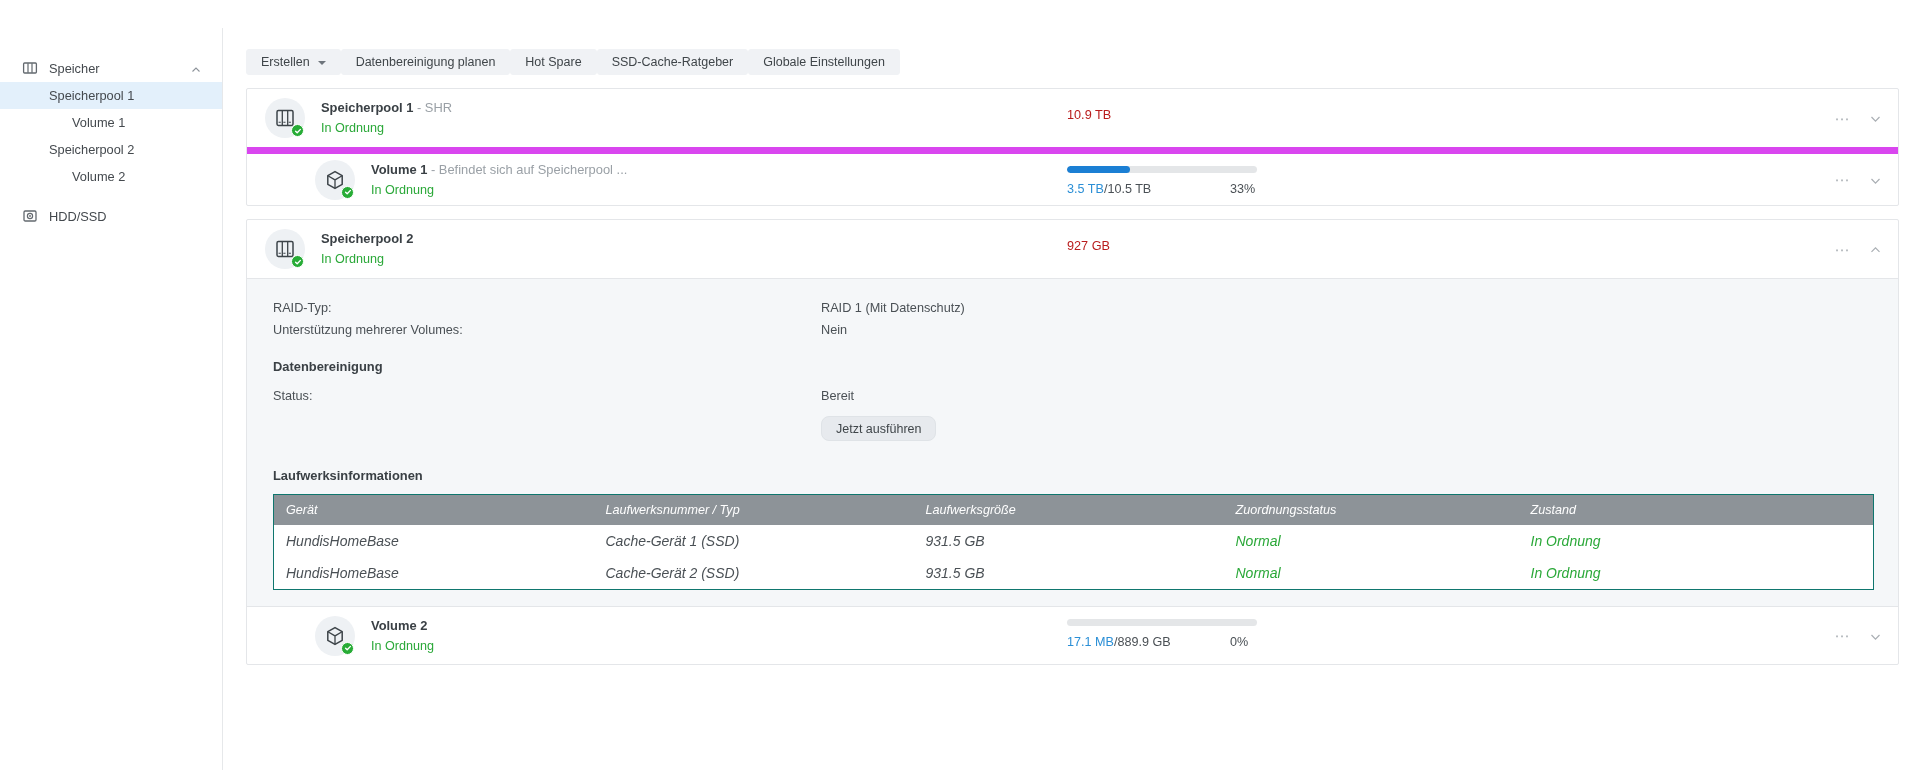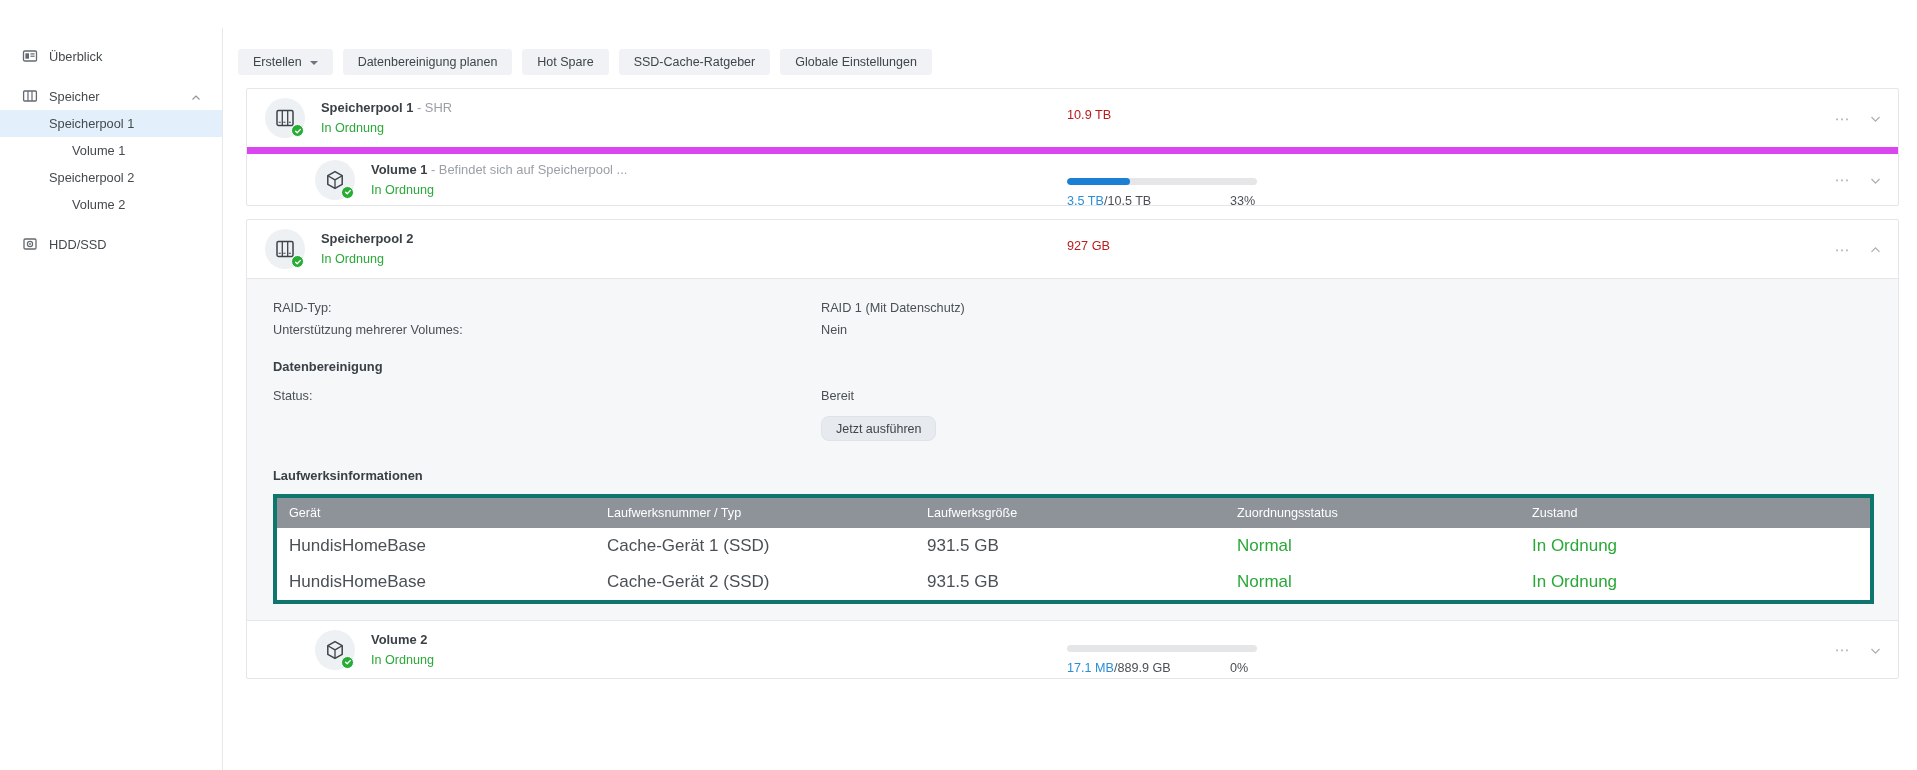--- a/index.html
+++ b/index.html
@@ -60,21 +60,21 @@
   .chev {
     position:absolute; right:21px; top:50%; transform:translateY(-50%);
     width:10px; height:10px; color:#8d939a;
   }
 
   
   .main {
     position:absolute; left:224px; top:28px; width:1693px; height:742px;
     background:#ffffff; padding:0;
   }
-  .toolbar { display:flex; gap:10px; padding:21px 0 0 14px; }
+  .toolbar { display:flex; padding:21px 0 0 22px; }
   .tb-button {
     height:26px; background:#f0f2f5; border:1px solid #f0f2f5; border-radius:3px;
     font-size:12.5px; color:#3f4549; padding:0 14px;
     display:flex; align-items:center; gap:8px; cursor:default;
     font-family:"Liberation Sans", sans-serif;
   }
   .caret { width:0; height:0; border-left:4px solid transparent; border-right:4px solid transparent;
            border-top:4px solid #6e757c; margin-top:1px; }
 
   .content { padding:13px 18px 0 22px; }
@@ -102,21 +102,21 @@
   .ok-badge svg { width:8px; height:8px; display:block; }
 
   .row-text { margin-left:16px; }
   .row-title { font-size:12.9px; color:#3a4045; line-height:17px; }
   .row-title b { font-weight:bold; }
   .row-title .sub { color:#9aa0a6; font-weight:normal; }
   .row-status { font-size:12.6px; color:#2aa838; line-height:18px; margin-top:3px; }
 
   .cap-plain { position:absolute; left:820px; top:19px; font-size:12.7px; color:#b91c1c; }
 
-  .usage { position:absolute; left:820px; top:24px; width:200px; }
+  .usage { position:absolute; left:820px; top:12px; width:200px; }
   .bar { height:7px; border-radius:4px; background:#e4e6e8; overflow:hidden; width:190px; }
   .bar > i { display:block; height:100%; background:#1b7fd4; border-radius:4px; }
   .usage-line { margin-top:9px; font-size:12.6px; color:#4a5055; display:flex; }
   .usage-used { color:#2b8fd6; }
   .usage-pct { position:absolute; left:163px; top:16px; font-size:12.6px; color:#4a5055; }
 
   .row-actions { position:absolute; right:16px; top:50%; transform:translateY(-50%); display:flex; align-items:center; gap:18px; }
   .dots { color:#a9aeb3; font-size:15px; letter-spacing:1.5px; line-height:10px; cursor:default; }
   .rowchev { width:13px; height:13px; color:#a9aeb3; cursor:default; }
 
@@ -131,48 +131,37 @@
   .gap-sm { height:9px; }
   .run-btn {
     display:inline-flex; align-items:center; justify-content:center;
     height:25px; padding:0 14px; background:#e7eaee; border:1px solid #dfe3e7;
     border-radius:8px; font-size:12.5px; color:#3f4549; cursor:default;
   }
   .btn-row { display:flex; }
   .btn-row .k { width:548px; flex:none; }
 
   
-  .tbl { width:100%; border-collapse:collapse; background:#ef4444; border:4px solid #0f766e; }
+  .tbl { width:100%; border-collapse:collapse; background:#ef4444; border:1px solid #0f766e;font-style:italic; }
   .tbl th {
     background:#8d9398; color:#ffffff; font-size:12.6px; font-weight:normal;
     text-align:left; padding:8px 0 8px 12px; height:30px;
   }
-  .tbl td { font-size:17px; color:#4a5055; padding:8px 0 8px 12px; height:30px; background:#fff; }
+  .tbl td { font-size:14px; color:#4a5055; padding:8px 0 8px 12px; height:30px; background:#fff; }
   .tbl td.green { color:#2aa838; }
   .col1 { width:320px; } .col2 { width:320px; } .col3 { width:310px; } .col4 { width:295px; }
 </style>
 </head>
 <body>
 
 <div class="app">
 
 
   <div class="sidebar">
 
-    <div class="nav-item">
-      <span class="nicon">
-        <svg width="16" height="16" viewBox="0 0 16 16">
-          <rect x="1.5" y="3" width="13" height="10" rx="1.3" fill="none" stroke="#63696f" stroke-width="1.3"></rect>
-          <rect x="3.4" y="5.3" width="3.6" height="5.4" fill="#63696f"></rect>
-          <rect x="8.4" y="5.3" width="4.2" height="1.2" fill="#63696f"></rect>
-          <rect x="8.4" y="7.6" width="4.2" height="1.2" fill="#63696f"></rect>
-        </svg>
-      </span>
-      <span>Überblick</span>
-    </div>
 
     <div class="nav-item nav-group">
       <span class="nicon">
         <svg width="16" height="16" viewBox="0 0 16 16">
           <rect x="1.6" y="3" width="12.8" height="10" rx="1" fill="none" stroke="#63696f" stroke-width="1.3"></rect>
           <path d="M6 3.3v9.4M10 3.3v9.4" stroke="#63696f" stroke-width="1.2"></path>
         </svg>
       </span>
       <span>Speicher</span>
       <span class="chev">

